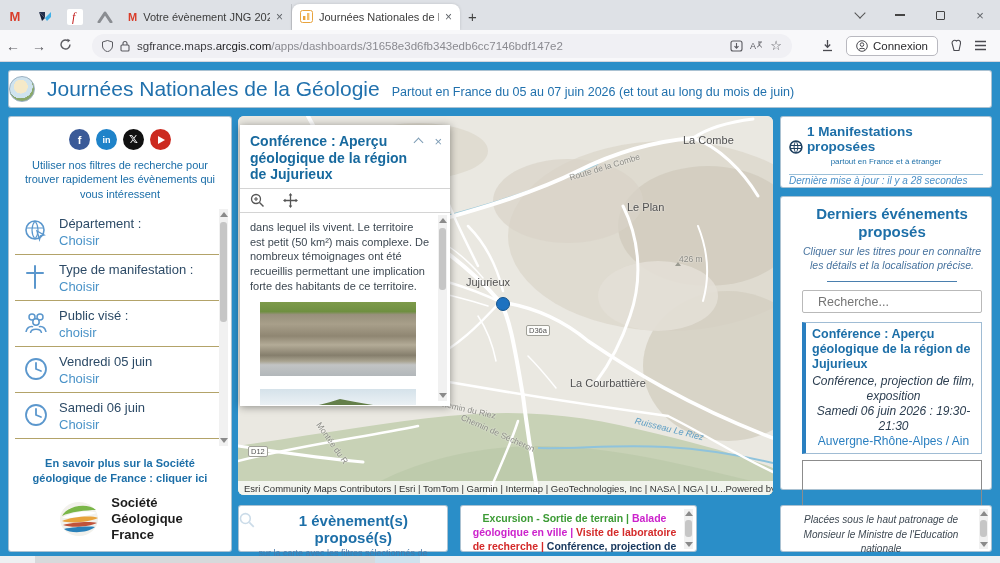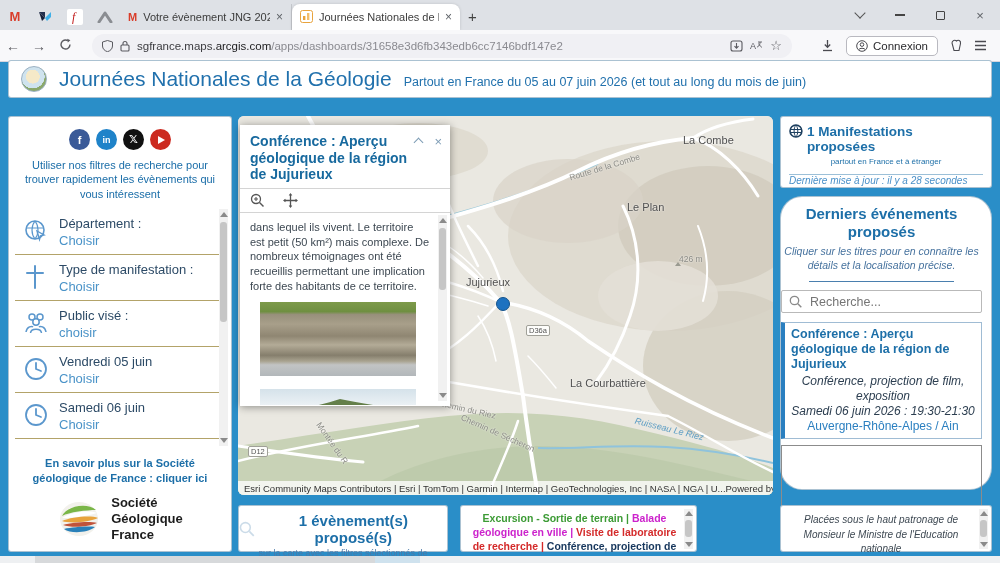--- a/index.html
+++ b/index.html
@@ -40,21 +40,21 @@
 
   
   .card{position:absolute;background:#fff;border-radius:3px;border:1px solid rgba(15,80,125,.35);}
   .scrolltrack{position:absolute;width:9px;background:#f1f1f1;}
   .scrollthumb{position:absolute;left:1px;width:7px;background:#c6c6c6;border-radius:3px;}
   .sarr{position:absolute;left:1px;width:0;height:0;border-left:4px solid transparent;border-right:4px solid transparent;}
   .sarr.up{border-bottom:5px solid #8a8a8a;}
   .sarr.dn{border-top:5px solid #8a8a8a;}
 
   
-  .hdr{left:8px;top:60px;width:984px;height:38px;display:flex;align-items:center;padding-left:12px;gap:12px;}
+  .hdr{left:8px;top:70px;width:984px;height:38px;display:flex;align-items:center;padding-left:0;gap:12px;}
   .hdr-logo{width:26px;height:26px;border-radius:50%;background:radial-gradient(circle at 45% 40%,#f5e9c8 0 35%,#cfe3ee 36% 60%,#8aa86a 61% 100%);border:1px solid #9ab0c2;}
   .hdr-title{font-size:21px;color:#2171ad;}
   .hdr-sub{font-size:12.5px;color:#2171ad;padding-top:6px;}
 
   
   .sb{left:8px;top:116px;width:224px;height:436px;padding:8px 6px 0 6px;}
   .sb-tags{text-align:center;font-size:20px;font-weight:bold;color:#1d6fa8;word-spacing:9px;}
   .sb-social{display:flex;justify-content:center;gap:6px;margin-top:4px;}
   .soc{width:21px;height:21px;border-radius:50%;display:flex;align-items:center;justify-content:center;
        color:#fff;font-size:11px;font-weight:bold;}
@@ -94,44 +94,44 @@
   .pp-tools{display:flex;align-items:center;gap:18px;height:25px;border-top:1px solid #d4d4d4;border-bottom:1px solid #d4d4d4;padding-left:10px;color:#555;}
   .pp-body{position:relative;height:192px;padding:7px 20px 0 10px;overflow:hidden;}
   .pp-text{font-size:11px;color:#3d4852;line-height:1.36;}
   .photo1{margin:8px 0 0 10px;width:156px;height:74px;
      background:linear-gradient(180deg,#7d9a4a 0%,#6f8f41 13%,#98907c 17%,#a89f8a 30%,#8f8672 46%,#b3ab97 58%,#857e6c 72%,#a9a390 80%,#c2c4c4 85%,#b2b7ba 100%);}
   .photo2{margin:13px 0 0 10px;width:156px;height:26px;position:relative;overflow:hidden;
      background:linear-gradient(180deg,#d5e2ea,#eef3f6 70%);}
 
   
   .r1{left:780px;top:116px;width:212px;height:72px;padding:7px 8px 0 8px;}
-  .r1-title{display:flex;align-items:flex-start;justify-content:center;gap:4px;font-size:13.5px;font-weight:bold;color:#1d6fa8;}
+  .r1-title{display:flex;align-items:flex-end;justify-content:center;gap:4px;font-size:13.5px;font-weight:bold;color:#1d6fa8;}
   .r1-sub{text-align:center;font-size:8px;color:#1d6fa8;margin-top:3px;}
   .r1-line{border-top:1px solid #9cc0d8;margin-top:8px;}
   .r1-upd{font-size:10px;font-style:italic;color:#4a90c8;margin-top:0;}
 
-  .r2{left:780px;top:196px;width:212px;height:294px;padding:8px 9px 0 0;border-radius:22px;}
+  .r2{left:780px;top:196px;width:212px;height:294px;padding:8px 9px 0 21px;}
   .r2-title{text-align:center;font-size:15px;font-weight:bold;color:#1d6fa8;line-height:1.2;}
   .r2-sub{text-align:center;font-size:10.5px;font-style:italic;color:#46729e;margin-top:4px;line-height:1.3;}
   .r2-hr{width:72%;border-top:1px solid #4a7fae;margin:9px auto 8px auto;}
   .r2-search{display:flex;align-items:center;gap:6px;height:23px;border:1px solid #b9b9b9;border-radius:2px;padding:0 7px;color:#8a8a8a;}
   .r2-search input{border:none;outline:none;flex:1;font-size:12.5px;color:#555;font-family:inherit;background:transparent;}
   .ev{margin-top:9px;border:1px solid #a0bcd4;border-left:4px solid #2a7fc0;padding:4px 6px 5px 6px;}
   .ev-t{font-size:12.5px;font-weight:bold;color:#1d6fa8;line-height:1.2;}
   .ev-c,.ev-d{font-size:12px;font-style:italic;color:#2c3e50;text-align:center;line-height:1.25;}
   .ev-c{margin-top:2px;}
   .ev-r{font-size:12px;color:#2a7fc0;text-align:center;}
   .ev-empty{margin-top:6px;height:64px;border:1px solid #8c8c8c;}
 
   .r3{left:780px;top:505px;width:212px;height:47px;padding:7px 18px 0 8px;}
   .r3-txt{font-size:10px;font-style:italic;color:#3d4852;text-align:center;line-height:1.45;}
 
   
   .b1{left:238px;top:505px;width:210px;height:47px;padding-top:6px;text-align:center;}
-  .b1-title{display:flex;align-items:center;justify-content:center;gap:5px;font-size:15px;font-weight:bold;color:#1d6fa8;}
+  .b1-title{display:flex;align-items:flex-start;justify-content:center;gap:5px;font-size:15px;font-weight:bold;color:#1d6fa8;}
   .b1-sub{font-size:9px;color:#4a79a8;margin-top:2px;}
   .b2{left:460px;top:505px;width:237px;height:47px;padding:5px 16px 0 8px;}
   .b2-txt{font-size:10.5px;font-weight:bold;text-align:center;line-height:1.35;}
 
   .taskstrip{position:absolute;left:0;top:556px;width:1000px;height:7px;background:#eef0f2;}
   .taskseg1{position:absolute;left:35px;top:0;width:340px;height:7px;background:#d7d9db;}
   .taskseg2{position:absolute;left:375px;top:0;width:45px;height:7px;background:#cfe2ee;}
 </style>
 </head>
 <body>

